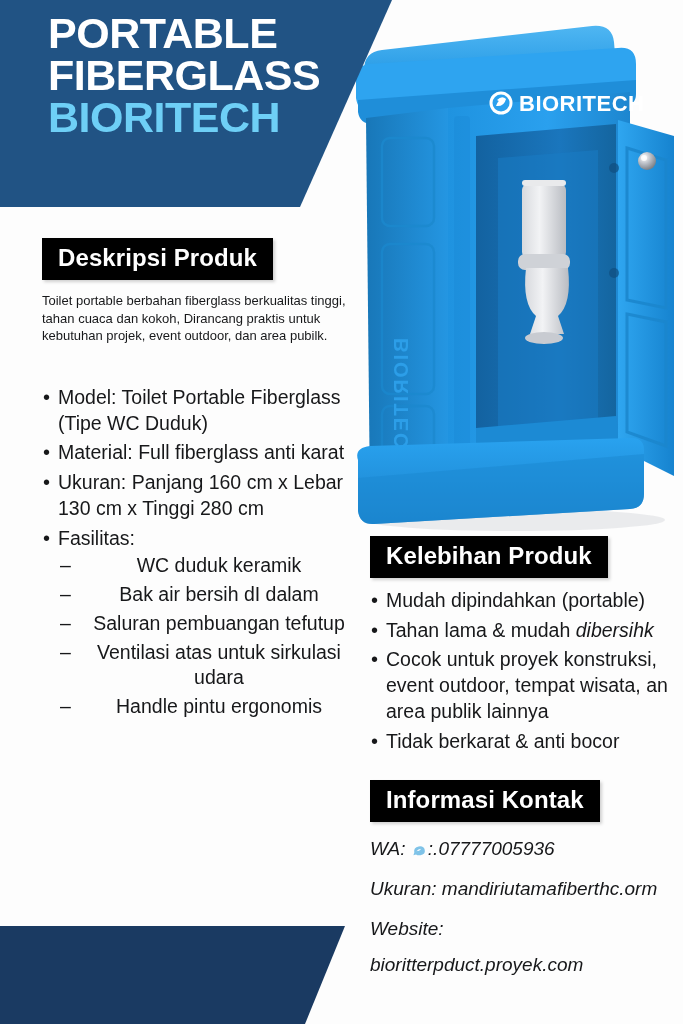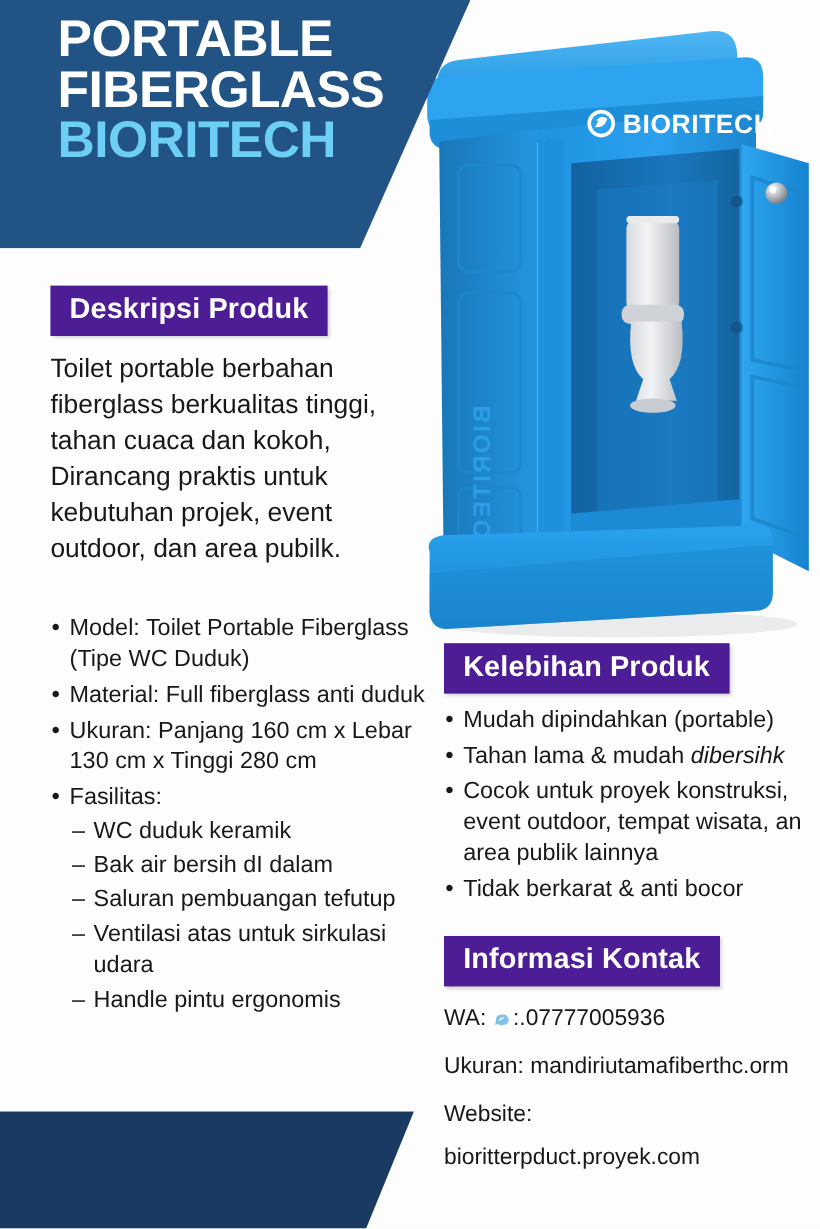--- a/index.html
+++ b/index.html
@@ -54,40 +54,40 @@
     position:absolute;left:0;bottom:0;
     width:390px;height:98px;
     background:#1a3a62;
     clip-path:polygon(0 0, 345px 0, 305px 98px, 0 98px);
     z-index:4;
   }
 
   
   .badge{
     display:inline-block;
-    background:#4c1d95;
+    background:#000000;
     color:#ffffff;
     font-weight:bold;
     padding:6px 16px 8px 16px;
     font-size:24px;
     letter-spacing:0.1px;
     white-space:nowrap;
     box-shadow:2px 2px 3px rgba(0,0,0,0.18);
   }
 
   
   .col-left{
     position:absolute;left:42px;top:238px;width:318px;z-index:6;
   }
   .col-right{
     position:absolute;left:370px;top:536px;width:300px;z-index:6;
   }
 
   .body-text{
-    font-size:22px;
+    font-size:13px;
     line-height:1.36;
     color:#17181a;
     margin:12px 0 0 0;
   }
   .section-gap{height:30px;}
 
   ul.blist{
     list-style:none;
     margin:10px 0 0 0;
     padding:0;
@@ -103,20 +103,21 @@
   ul.blist > li:before{
     content:"\2022";
     position:absolute;left:1px;top:-1px;
     font-size:20px;
     color:#17181a;
   }
   ul.sublist{
     list-style:none;
     margin:2px 0 0 0;
     padding:0;
+    text-align:center;
   }
   ul.sublist > li{
     position:relative;
     padding-left:20px;
     font-size:19.5px;
     line-height:1.32;
     color:#17181a;
     margin-bottom:3px;
   }
   ul.sublist > li:before{
@@ -125,20 +126,21 @@
     color:#17181a;
   }
   .ital{font-style:italic;}
 
   .contact-line{
     font-size:19px;
     line-height:1.3;
     color:#17181a;
     margin-top:15px;
     white-space:nowrap;
+    font-style:italic;
   }
   .wa-icon{
     display:inline-block;
     vertical-align:-2px;
     width:15px;height:14px;
     margin:0 1px;
   }
   .badge-wrap{margin-bottom:2px;}
 </style>
 </head>
@@ -258,21 +260,21 @@
     <div class="badge-wrap">
       <span class="badge">Deskripsi Produk</span>
     </div>
     <p class="body-text">Toilet portable berbahan fiberglass berkualitas tinggi, tahan cuaca dan kokoh, Dirancang praktis untuk kebutuhan projek, event outdoor, dan area pubilk.</p>
 
     <div class="section-gap"></div>
 
 
     <ul class="blist">
       <li>Model: Toilet Portable Fiberglass (Tipe WC Duduk)</li>
-      <li>Material: Full fiberglass anti duduk</li>
+      <li>Material: Full fiberglass anti karat</li>
       <li>Ukuran: Panjang 160 cm x Lebar 130 cm x Tinggi 280 cm</li>
       <li>
         <span>Fasilitas:</span>
         <ul class="sublist">
           <li>WC duduk keramik</li>
           <li>Bak air bersih dI dalam</li>
           <li>Saluran pembuangan tefutup</li>
           <li>Ventilasi atas untuk sirkulasi udara</li>
           <li>Handle pintu ergonomis</li>
         </ul>

